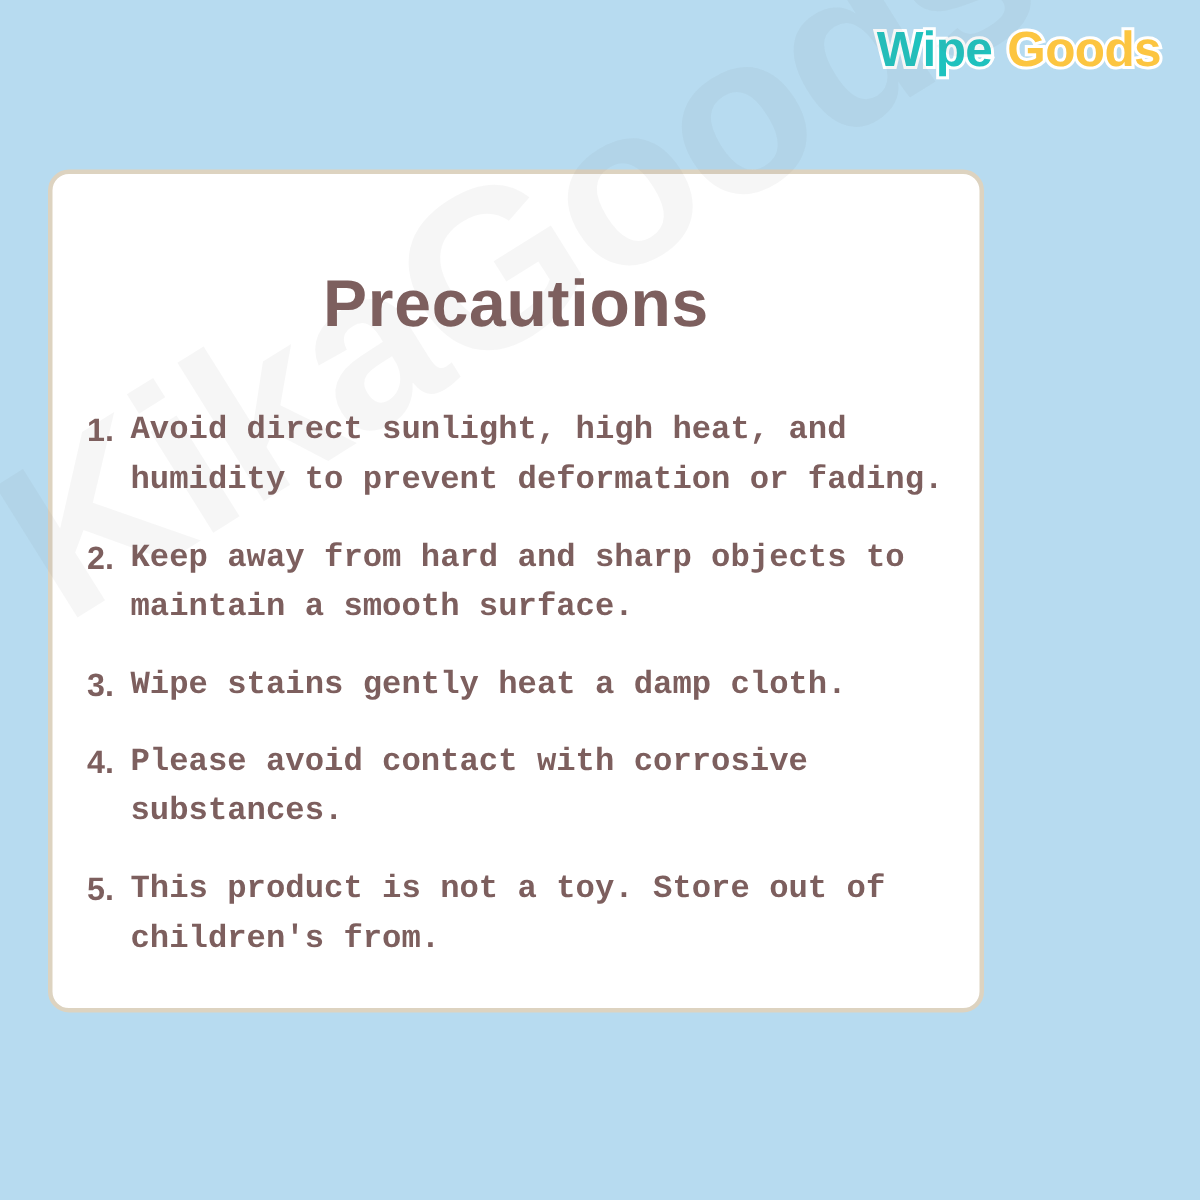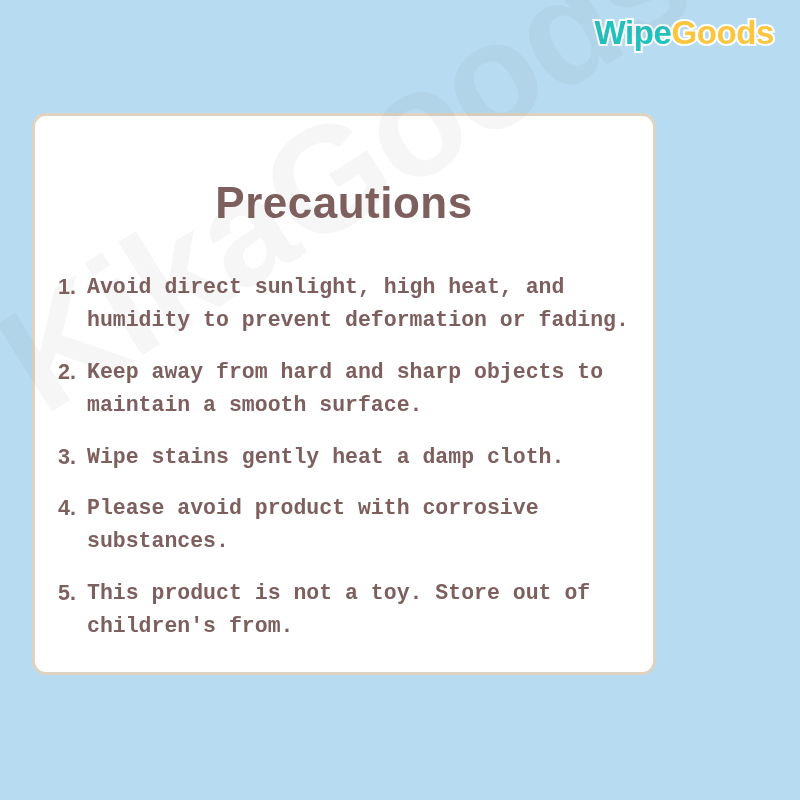--- a/index.html
+++ b/index.html
@@ -22,21 +22,21 @@
     right: 26px;
     font-size: 33px;
     font-weight: bold;
     letter-spacing: -0.4px;
     line-height: 1;
     white-space: nowrap;
     -webkit-text-stroke: 4px #ffffff;
     paint-order: stroke fill;
   }
   .brand .kika { color: #1fc2be; }
-  .brand .goods { color: #fcc540; }
+  .brand .goods { color: #fcc540; margin-left: 10px; }
 
   
   .card {
     position: absolute;
     left: 32px;
     top: 113px;
     width: 624px;
     height: 562px;
     box-sizing: border-box;
     background: #ffffff;
@@ -141,21 +141,21 @@
       <li class="list-item">
         <span class="item-number">2.</span>
         <span class="item-text">Keep away from hard and sharp objects to maintain a smooth surface.</span>
       </li>
       <li class="list-item">
         <span class="item-number">3.</span>
         <span class="item-text">Wipe stains gently heat a damp cloth.</span>
       </li>
       <li class="list-item">
         <span class="item-number">4.</span>
-        <span class="item-text">Please avoid product with corrosive substances.</span>
+        <span class="item-text">Please avoid contact with corrosive substances.</span>
       </li>
       <li class="list-item">
         <span class="item-number">5.</span>
         <span class="item-text">This product is not a toy. Store out of children's from.</span>
       </li>
     </ol>
 
   </div>
 </div>
 

